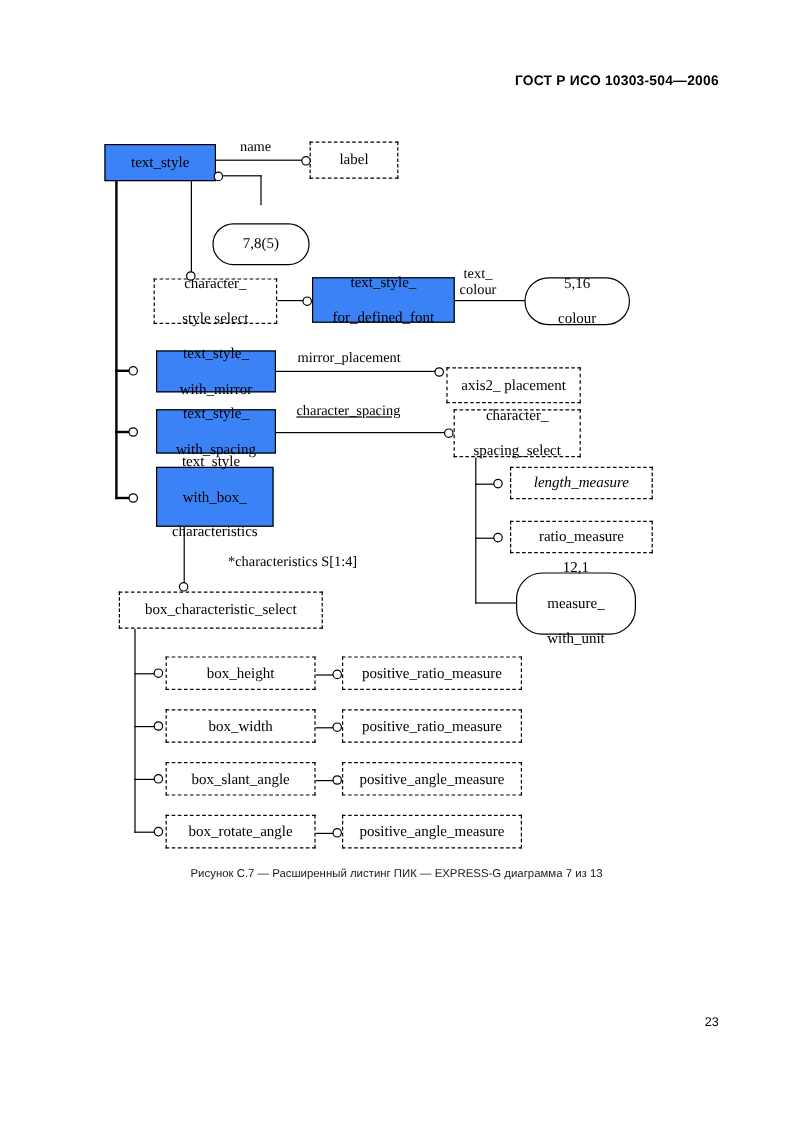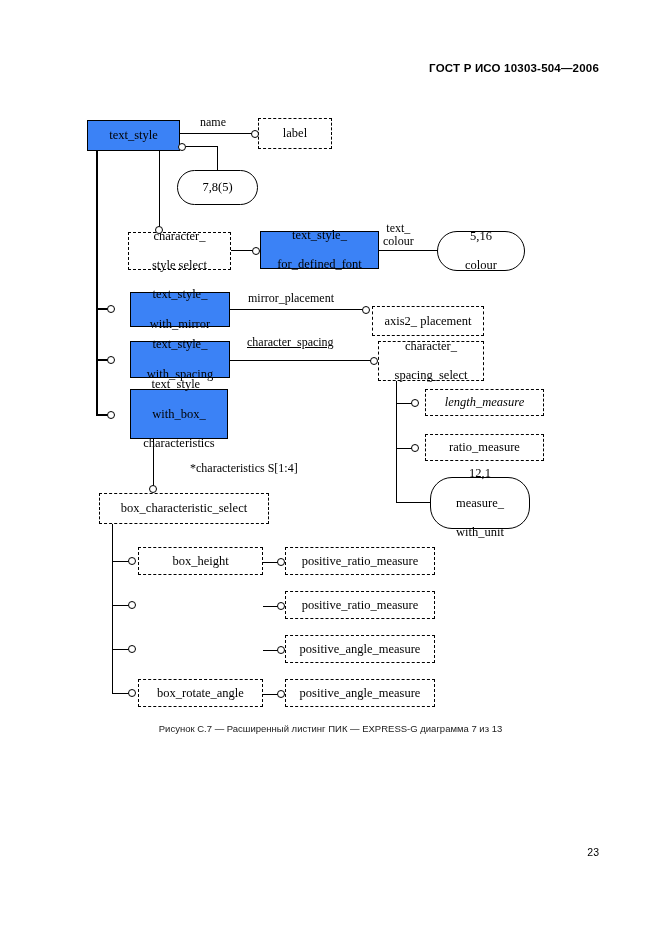--- a/index.html
+++ b/index.html
@@ -136,21 +136,21 @@
     <div class="dot" style="left:251px; top:130px;"></div>
     <div class="edge-label" style="left:200px; top:116px;">name</div>
 
     <div class="node dashed" style="left:258px; top:118px; width:74px; height:31px;">
       <span>label</span>
     </div>
 
     <div class="dot" style="left:178px; top:143px;"></div>
     <div class="ln h" style="left:186px; top:146px; width:32px;"></div>
     <div class="ln v" style="left:217px; top:146px; height:25px;"></div>
-    <div class="node rounded" style="left:177px; top:170px; width:81px; height:35px;text-align:center;">
+    <div class="node rounded" style="left:177px; top:186px; width:81px; height:35px;text-align:center;">
       <span>7,8(5)</span>
     </div>
 
     <div class="ln thick v" style="left:96px; top:150px; height:266px;"></div>
 
     <div class="ln v" style="left:159px; top:150px; height:78px;"></div>
     <div class="dot" style="left:155px; top:226px;"></div>
 
     <div class="node dashed" style="left:128px; top:232px; width:103px; height:38px;">
       <span>
@@ -271,28 +271,34 @@
       <span>box_height</span>
     </div>
     <div class="ln h" style="left:263px; top:562px; width:18px;"></div>
     <div class="dot" style="left:277px; top:558px;"></div>
     <div class="node dashed" style="left:285px; top:547px; width:150px; height:28px;">
       <span>positive_ratio_measure</span>
     </div>
 
     <div class="ln h" style="left:112px; top:605px; width:19px;"></div>
     <div class="dot" style="left:128px; top:601px;"></div>
+    <div class="node dashed" style="left:138px; top:591px; width:125px; height:28px;">
+      <span>box_width</span>
+    </div>
     <div class="ln h" style="left:263px; top:606px; width:18px;"></div>
     <div class="dot" style="left:277px; top:602px;"></div>
     <div class="node dashed" style="left:285px; top:591px; width:150px; height:28px;">
       <span>positive_ratio_measure</span>
     </div>
 
     <div class="ln h" style="left:112px; top:649px; width:19px;"></div>
     <div class="dot" style="left:128px; top:645px;"></div>
+    <div class="node dashed" style="left:138px; top:635px; width:125px; height:28px;">
+      <span>box_slant_angle</span>
+    </div>
     <div class="ln h" style="left:263px; top:650px; width:18px;"></div>
     <div class="dot" style="left:277px; top:646px;"></div>
     <div class="node dashed" style="left:285px; top:635px; width:150px; height:28px;">
       <span>positive_angle_measure</span>
     </div>
 
     <div class="ln h" style="left:112px; top:693px; width:19px;"></div>
     <div class="dot" style="left:128px; top:689px;"></div>
     <div class="node dashed" style="left:138px; top:679px; width:125px; height:28px;">
       <span>box_rotate_angle</span>

